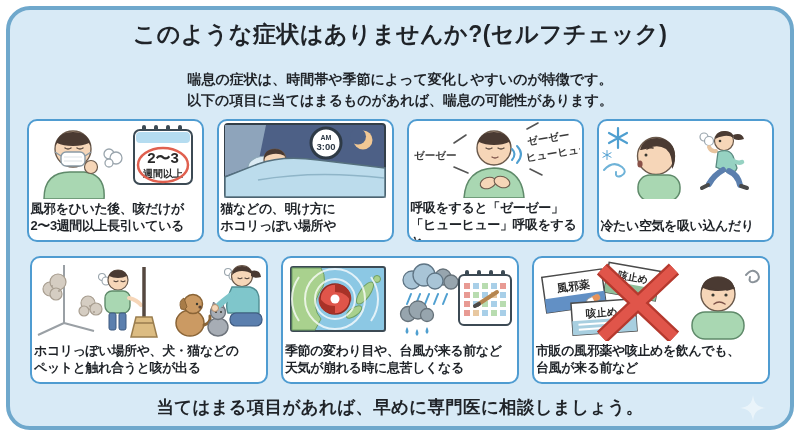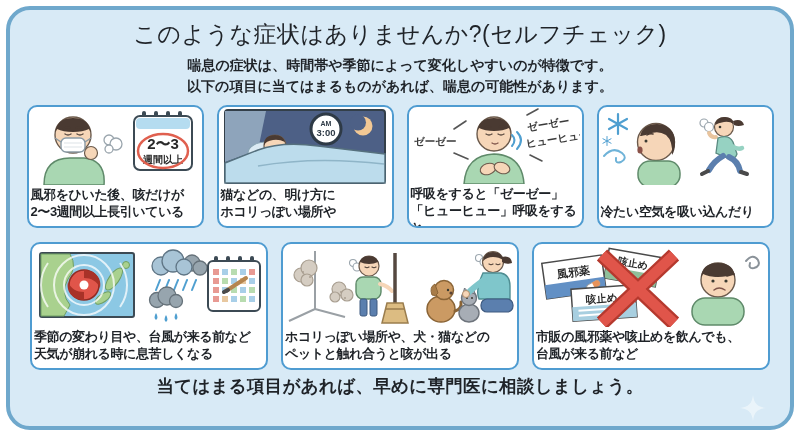--- a/index.html
+++ b/index.html
@@ -1,33 +1,33 @@
 <!DOCTYPE html>
 <html lang="ja"><head>
 <meta charset="utf-8">
 <style>
   *{margin:0;padding:0;box-sizing:border-box}
   html,body{width:800px;height:436px;background:#ffffff;overflow:hidden;
     font-family:"Liberation Sans","DejaVu Sans",sans-serif;color:#1f2328;}
   .panel{position:absolute;left:6px;top:6px;width:788px;height:424px;
     background:#d8eaf6;border:4px solid #6fa8cc;border-radius:24px;overflow:hidden;}
   .header{text-align:center;padding-top:9px}
-  .title{font-size:23px;font-weight:400;letter-spacing:.5px}
-  .subtitle{margin-top:5px;font-size:14px;font-weight:700;line-height:1.5}
+  .title{font-size:23px;font-weight:700;letter-spacing:.5px}
+  .subtitle{margin-top:19px;font-size:14px;font-weight:700;line-height:1.5}
   .cards-row{display:flex;justify-content:center;gap:13px}
   .row-1{margin-top:8px}
   .row-2{margin-top:14px}
   .card{background:#fff;border:2.5px solid #4f9cd1;border-radius:10px;
     display:flex;flex-direction:column;overflow:hidden}
   .row-1 .card{width:177px;height:123px}
   .row-2 .card{width:238px;height:128px}
   .illus{flex:1;display:flex;align-items:flex-end;justify-content:center}
   .caption{font-weight:700;font-size:13px;line-height:1.32;text-align:left;
     padding:1px 2px 6px;letter-spacing:-.4px}
-  .footer{margin-top:4px;text-align:center;font-size:17.5px;font-weight:800;letter-spacing:.3px}
+  .footer{margin-top:11px;text-align:center;font-size:17.5px;font-weight:800;letter-spacing:.3px}
   .sparkle{position:absolute;right:24px;bottom:5px;opacity:.8}
   svg text{font-family:"Liberation Sans","DejaVu Sans",sans-serif}
 </style>
 </head>
 <body>
 
 <div class="panel">
 
   <div class="header">
     <div class="title">このような症状はありませんか?(セルフチェック)</div>
@@ -186,20 +186,93 @@
       </div>
       <div class="caption">
         <br>
         <span>冷たい空気を吸い込んだり</span>
       </div>
     </div>
 
   </div>
 
   <div class="cards-row row-2">
+
+    <div class="card">
+      <div class="illus">
+        <svg width="230" height="80" viewBox="0 0 230 80">
+          <path d="M30,4 L30,62 M30,62 L4,74 M30,62 L60,70" stroke="#9aa0a5" stroke-width="2" fill="none"></path>
+          <g fill="#d5cdc2" stroke="#a89e90" stroke-width="1.2">
+            <circle cx="16" cy="28" r="7"></circle>
+              <circle cx="24" cy="21" r="8"></circle>
+              <circle cx="22" cy="33" r="6"></circle>
+            <circle cx="54" cy="42" r="7"></circle>
+              <circle cx="62" cy="48" r="6"></circle>
+              <circle cx="50" cy="50" r="5"></circle>
+          </g>
+          <g fill="#a89e90">
+              <circle cx="18" cy="25" r="1"></circle>
+              <circle cx="25" cy="30" r="1"></circle>
+              <circle cx="56" cy="45" r="1"></circle>
+              <circle cx="60" cy="51" r="1"></circle>
+            </g>
+          <g transform="translate(66,4)">
+            <g fill="#ffffff" stroke="#9aa5ad" stroke-width="1.1">
+                <circle cx="2" cy="12" r="3.5"></circle>
+                <circle cx="6" cy="16" r="4"></circle>
+              </g>
+            <circle cx="18" cy="15" r="10" fill="#f6d6b8" stroke="#6b5a4c" stroke-width="1.2"></circle>
+            <path d="M8,14 q1,-9 10,-9 q9,0 10,9 q0,-1 -1,-3 q-4,2 -9,2 q-5,0 -9,-2 q-1,2 -1,3 z" fill="#4a3a32"></path>
+            <path d="M14,16 q2,1.4 4,0 M21,16 q2,1.4 4,0" stroke="#5a4a40" stroke-width="1.2" fill="none" stroke-linecap="round"></path>
+            <rect x="5" y="26" width="25" height="22" rx="7" fill="#a9d7b2" stroke="#5f8a6a" stroke-width="1.4"></rect>
+            <path d="M29,33 q8,2 12,7" stroke="#f6d6b8" stroke-width="4" fill="none" stroke-linecap="round"></path>
+            <rect x="9" y="48" width="7" height="17" rx="2" fill="#5b7fae" stroke="#3e5a80" stroke-width="1"></rect>
+            <rect x="19" y="48" width="7" height="17" rx="2" fill="#5b7fae" stroke="#3e5a80" stroke-width="1"></rect>
+            <g>
+              <line x1="44" y1="2" x2="44" y2="52" stroke="#554840" stroke-width="3.5"></line>
+              <polygon points="36,52 52,52 57,72 31,72" fill="#dcbc82" stroke="#9a7d4e" stroke-width="1.5"></polygon>
+              <line x1="35" y1="58" x2="53" y2="58" stroke="#9a7d4e" stroke-width="1.5"></line>
+            </g>
+          </g>
+          <g transform="translate(138,2)">
+            <g>
+              <ellipse cx="18" cy="60" rx="14" ry="13" fill="#cb9a63" stroke="#8a6436" stroke-width="1.5"></ellipse>
+              <circle cx="21" cy="41" r="9.5" fill="#cb9a63" stroke="#8a6436" stroke-width="1.5"></circle>
+              <path d="M12,35 q-6,3 -3,11 q4,2 6,-2 z" fill="#a87c48" stroke="#8a6436" stroke-width="1"></path>
+              <circle cx="25" cy="41" r="1.2" fill="#3a3a32"></circle>
+                <circle cx="28" cy="44" r="1.6" fill="#5a4436"></circle>
+              <path d="M32,62 q7,-2 6,-9" stroke="#8a6436" stroke-width="3" fill="none" stroke-linecap="round"></path>
+            </g>
+            <g>
+              <ellipse cx="46" cy="64" rx="10" ry="9" fill="#a7adb5" stroke="#6e747c" stroke-width="1.4"></ellipse>
+              <circle cx="46" cy="49" r="7.5" fill="#a7adb5" stroke="#6e747c" stroke-width="1.4"></circle>
+              <path d="M40,45 l1.5,-6 l4,4 z M52,45 l-1.5,-6 l-4,4 z" fill="#a7adb5" stroke="#6e747c" stroke-width="1"></path>
+              <circle cx="44" cy="49" r="1" fill="#3a3a32"></circle>
+                <circle cx="49" cy="49" r="1" fill="#3a3a32"></circle>
+            </g>
+            <g fill="#ffffff" stroke="#9aa5ad" stroke-width="1.1">
+                <circle cx="56" cy="9" r="3.5"></circle>
+                <circle cx="61" cy="13" r="4"></circle>
+              </g>
+            <circle cx="70" cy="13" r="10.5" fill="#f6d6b8" stroke="#6b5a4c" stroke-width="1.2"></circle>
+            <path d="M60,12 q1,-9 10,-9 q9,0 10,8 q-4,-3 -10,-3 q-6,0 -10,4 z" fill="#4a3a32"></path>
+            <path d="M79,8 q9,-2 10,6 q-6,2 -10,-1 z" fill="#4a3a32"></path>
+            <path d="M66,15 q2,1.4 4,0 M73,15 q2,1.4 4,0" stroke="#5a4a40" stroke-width="1.2" fill="none" stroke-linecap="round"></path>
+            <path d="M60,24 h18 q9,2 9,13 v13 h-31 q-4,-9 4,-26 z" fill="#7fc6cb" stroke="#4f8d92" stroke-width="1.4"></path>
+            <path d="M61,31 q-11,8 -16,13" stroke="#7fc6cb" stroke-width="6" fill="none" stroke-linecap="round"></path>
+            <circle cx="43" cy="45" r="3.5" fill="#f6d6b8" stroke="#b08d6e" stroke-width="1"></circle>
+            <rect x="58" y="50" width="32" height="13" rx="6" fill="#5b7fae" stroke="#3e5a80" stroke-width="1.2"></rect>
+          </g>
+        </svg>
+      </div>
+      <div class="caption">
+        <span>ホコリっぽい場所や、犬・猫などの</span><br>
+        <span>ペットと触れ合うと咳が出る</span>
+      </div>
+    </div>
 
     <div class="card">
       <div class="illus">
         <svg width="230" height="80" viewBox="0 0 230 80">
           <g transform="translate(6,6)">
             <rect x="0" y="0" width="94" height="64" rx="2" fill="#8cc8e4" stroke="#3c4a54" stroke-width="2"></rect>
             <path d="M1,1 L30,1 Q38,14 28,26 Q20,40 30,52 L24,63 L1,63 Z" fill="#a9d18e" stroke="#6f9f63" stroke-width="1"></path>
             <ellipse cx="74" cy="26" rx="5" ry="13" transform="rotate(35 74 26)" fill="#a9d18e" stroke="#6f9f63" stroke-width="1"></ellipse>
             <ellipse cx="63" cy="45" rx="4" ry="9" transform="rotate(55 63 45)" fill="#a9d18e" stroke="#6f9f63" stroke-width="1"></ellipse>
             <circle cx="86" cy="12" r="3.5" fill="#a9d18e" stroke="#6f9f63" stroke-width="1"></circle>
@@ -278,93 +351,20 @@
       </div>
       <div class="caption">
         <span>季節の変わり目や、台風が来る前など</span><br>
         <span>天気が崩れる時に息苦しくなる</span>
       </div>
     </div>
 
     <div class="card">
       <div class="illus">
         <svg width="230" height="80" viewBox="0 0 230 80">
-          <path d="M30,4 L30,62 M30,62 L4,74 M30,62 L60,70" stroke="#9aa0a5" stroke-width="2" fill="none"></path>
-          <g fill="#d5cdc2" stroke="#a89e90" stroke-width="1.2">
-            <circle cx="16" cy="28" r="7"></circle>
-              <circle cx="24" cy="21" r="8"></circle>
-              <circle cx="22" cy="33" r="6"></circle>
-            <circle cx="54" cy="42" r="7"></circle>
-              <circle cx="62" cy="48" r="6"></circle>
-              <circle cx="50" cy="50" r="5"></circle>
-          </g>
-          <g fill="#a89e90">
-              <circle cx="18" cy="25" r="1"></circle>
-              <circle cx="25" cy="30" r="1"></circle>
-              <circle cx="56" cy="45" r="1"></circle>
-              <circle cx="60" cy="51" r="1"></circle>
-            </g>
-          <g transform="translate(66,4)">
-            <g fill="#ffffff" stroke="#9aa5ad" stroke-width="1.1">
-                <circle cx="2" cy="12" r="3.5"></circle>
-                <circle cx="6" cy="16" r="4"></circle>
-              </g>
-            <circle cx="18" cy="15" r="10" fill="#f6d6b8" stroke="#6b5a4c" stroke-width="1.2"></circle>
-            <path d="M8,14 q1,-9 10,-9 q9,0 10,9 q0,-1 -1,-3 q-4,2 -9,2 q-5,0 -9,-2 q-1,2 -1,3 z" fill="#4a3a32"></path>
-            <path d="M14,16 q2,1.4 4,0 M21,16 q2,1.4 4,0" stroke="#5a4a40" stroke-width="1.2" fill="none" stroke-linecap="round"></path>
-            <rect x="5" y="26" width="25" height="22" rx="7" fill="#a9d7b2" stroke="#5f8a6a" stroke-width="1.4"></rect>
-            <path d="M29,33 q8,2 12,7" stroke="#f6d6b8" stroke-width="4" fill="none" stroke-linecap="round"></path>
-            <rect x="9" y="48" width="7" height="17" rx="2" fill="#5b7fae" stroke="#3e5a80" stroke-width="1"></rect>
-            <rect x="19" y="48" width="7" height="17" rx="2" fill="#5b7fae" stroke="#3e5a80" stroke-width="1"></rect>
-            <g>
-              <line x1="44" y1="2" x2="44" y2="52" stroke="#554840" stroke-width="3.5"></line>
-              <polygon points="36,52 52,52 57,72 31,72" fill="#dcbc82" stroke="#9a7d4e" stroke-width="1.5"></polygon>
-              <line x1="35" y1="58" x2="53" y2="58" stroke="#9a7d4e" stroke-width="1.5"></line>
-            </g>
-          </g>
-          <g transform="translate(138,2)">
-            <g>
-              <ellipse cx="18" cy="60" rx="14" ry="13" fill="#cb9a63" stroke="#8a6436" stroke-width="1.5"></ellipse>
-              <circle cx="21" cy="41" r="9.5" fill="#cb9a63" stroke="#8a6436" stroke-width="1.5"></circle>
-              <path d="M12,35 q-6,3 -3,11 q4,2 6,-2 z" fill="#a87c48" stroke="#8a6436" stroke-width="1"></path>
-              <circle cx="25" cy="41" r="1.2" fill="#3a3a32"></circle>
-                <circle cx="28" cy="44" r="1.6" fill="#5a4436"></circle>
-              <path d="M32,62 q7,-2 6,-9" stroke="#8a6436" stroke-width="3" fill="none" stroke-linecap="round"></path>
-            </g>
-            <g>
-              <ellipse cx="46" cy="64" rx="10" ry="9" fill="#a7adb5" stroke="#6e747c" stroke-width="1.4"></ellipse>
-              <circle cx="46" cy="49" r="7.5" fill="#a7adb5" stroke="#6e747c" stroke-width="1.4"></circle>
-              <path d="M40,45 l1.5,-6 l4,4 z M52,45 l-1.5,-6 l-4,4 z" fill="#a7adb5" stroke="#6e747c" stroke-width="1"></path>
-              <circle cx="44" cy="49" r="1" fill="#3a3a32"></circle>
-                <circle cx="49" cy="49" r="1" fill="#3a3a32"></circle>
-            </g>
-            <g fill="#ffffff" stroke="#9aa5ad" stroke-width="1.1">
-                <circle cx="56" cy="9" r="3.5"></circle>
-                <circle cx="61" cy="13" r="4"></circle>
-              </g>
-            <circle cx="70" cy="13" r="10.5" fill="#f6d6b8" stroke="#6b5a4c" stroke-width="1.2"></circle>
-            <path d="M60,12 q1,-9 10,-9 q9,0 10,8 q-4,-3 -10,-3 q-6,0 -10,4 z" fill="#4a3a32"></path>
-            <path d="M79,8 q9,-2 10,6 q-6,2 -10,-1 z" fill="#4a3a32"></path>
-            <path d="M66,15 q2,1.4 4,0 M73,15 q2,1.4 4,0" stroke="#5a4a40" stroke-width="1.2" fill="none" stroke-linecap="round"></path>
-            <path d="M60,24 h18 q9,2 9,13 v13 h-31 q-4,-9 4,-26 z" fill="#7fc6cb" stroke="#4f8d92" stroke-width="1.4"></path>
-            <path d="M61,31 q-11,8 -16,13" stroke="#7fc6cb" stroke-width="6" fill="none" stroke-linecap="round"></path>
-            <circle cx="43" cy="45" r="3.5" fill="#f6d6b8" stroke="#b08d6e" stroke-width="1"></circle>
-            <rect x="58" y="50" width="32" height="13" rx="6" fill="#5b7fae" stroke="#3e5a80" stroke-width="1.2"></rect>
-          </g>
-        </svg>
-      </div>
-      <div class="caption">
-        <span>ホコリっぽい場所や、犬・猫などの</span><br>
-        <span>ペットと触れ合うと咳が出る</span>
-      </div>
-    </div>
-
-    <div class="card">
-      <div class="illus">
-        <svg width="230" height="80" viewBox="0 0 230 80">
           <g transform="translate(4,2)">
             <g transform="rotate(10 94 20)">
               <rect x="66" y="4" width="52" height="30" fill="#ffffff" stroke="#4a4a4a" stroke-width="1.5"></rect>
               <rect x="66" y="22" width="52" height="12" fill="#8fbf9a"></rect>
               <text x="92" y="18" text-anchor="middle" font-size="10" font-weight="bold" fill="#2a2a2a">咳止め</text>
             </g>
             <g transform="rotate(-8 34 28)">
               <rect x="4" y="10" width="60" height="36" fill="#ffffff" stroke="#4a4a4a" stroke-width="1.5"></rect>
               <rect x="4" y="32" width="60" height="14" fill="#6290c5"></rect>
               <text x="34" y="27" text-anchor="middle" font-size="11" font-weight="bold" fill="#2a2a2a">風邪薬</text>

